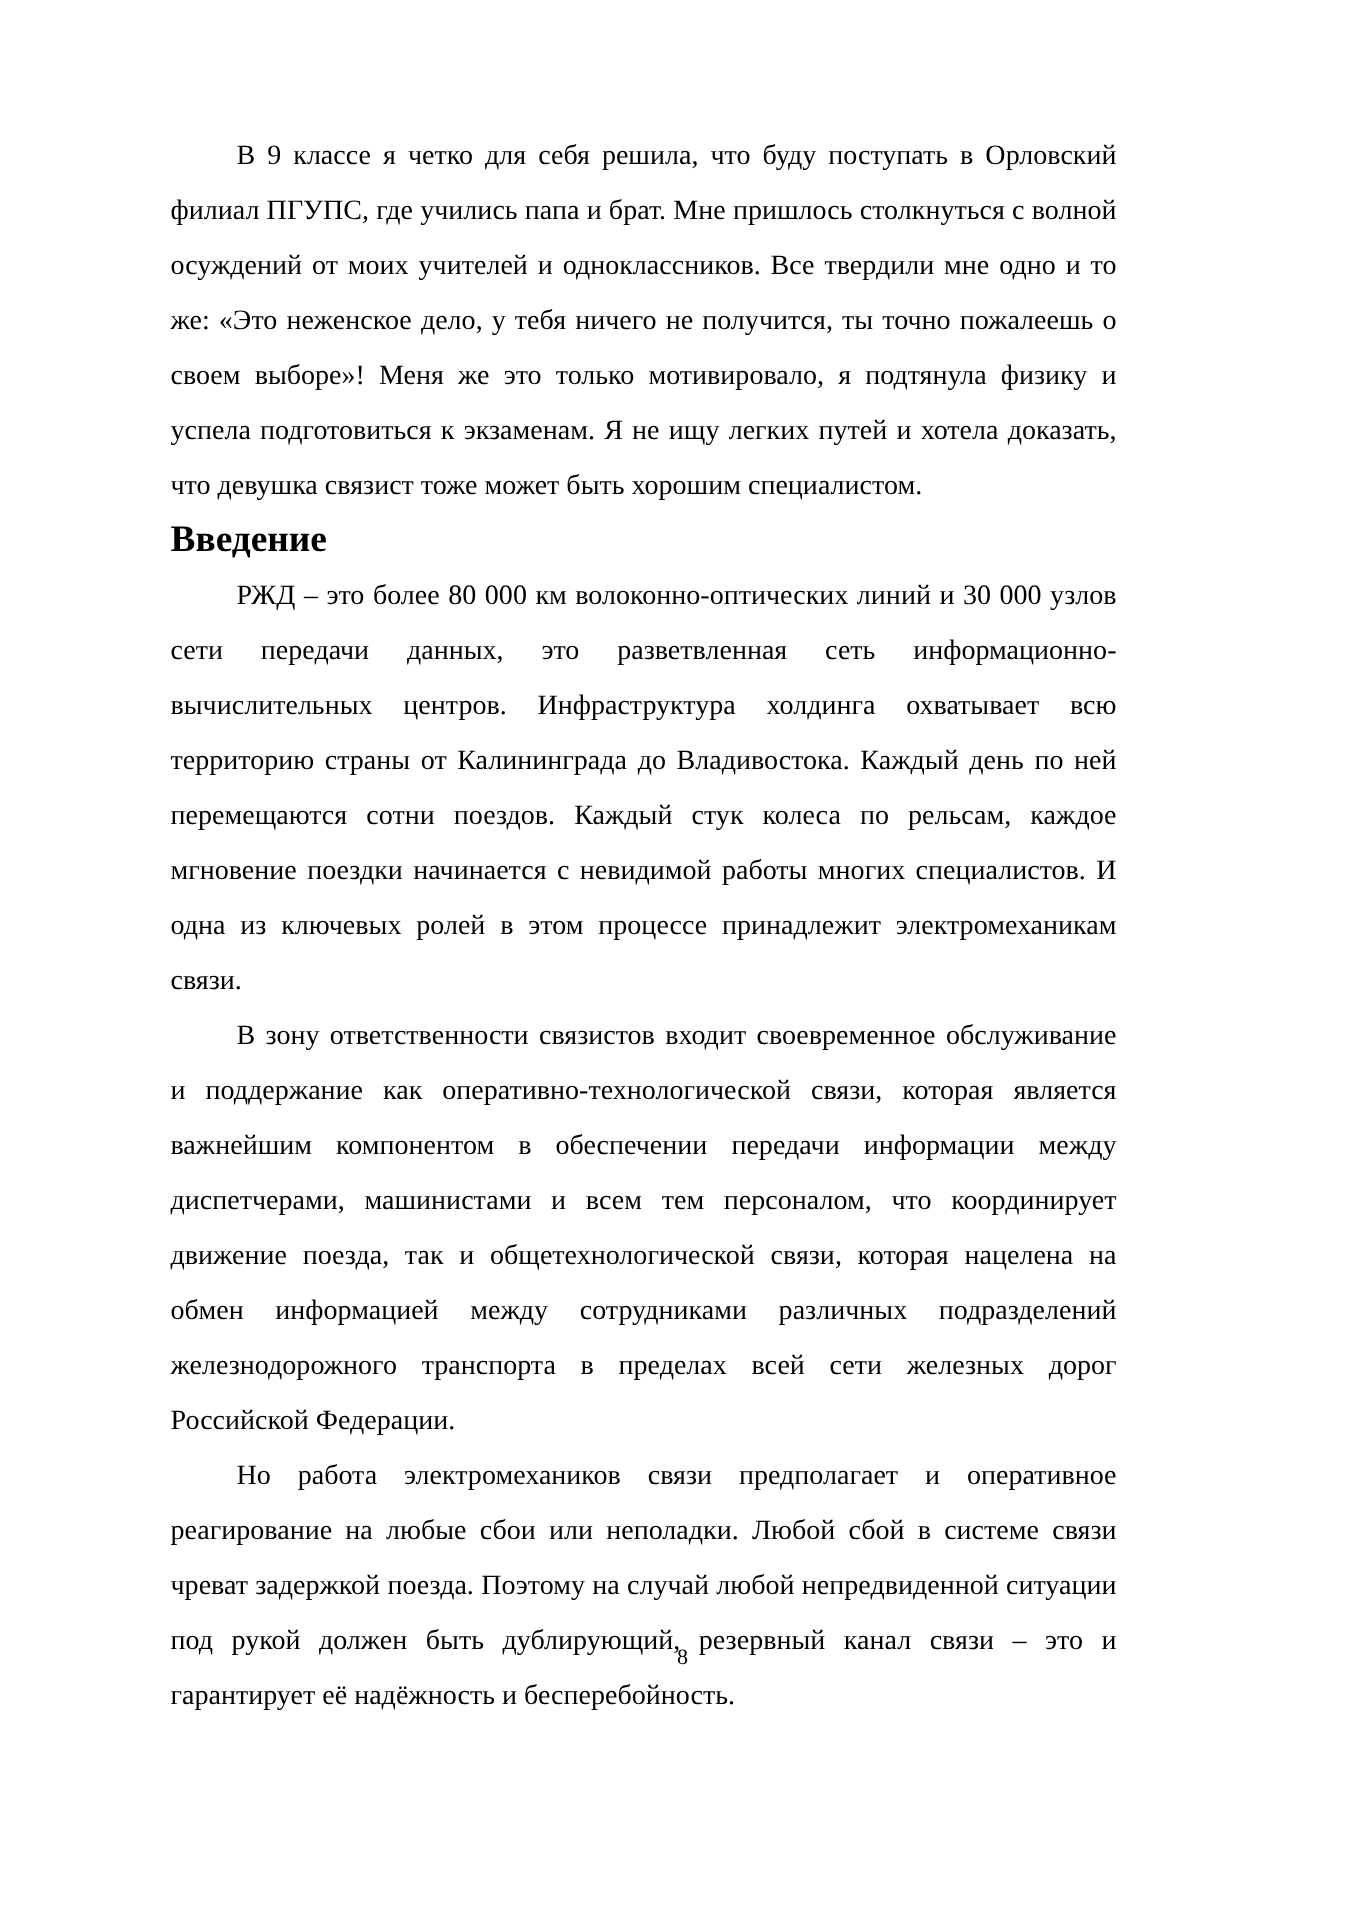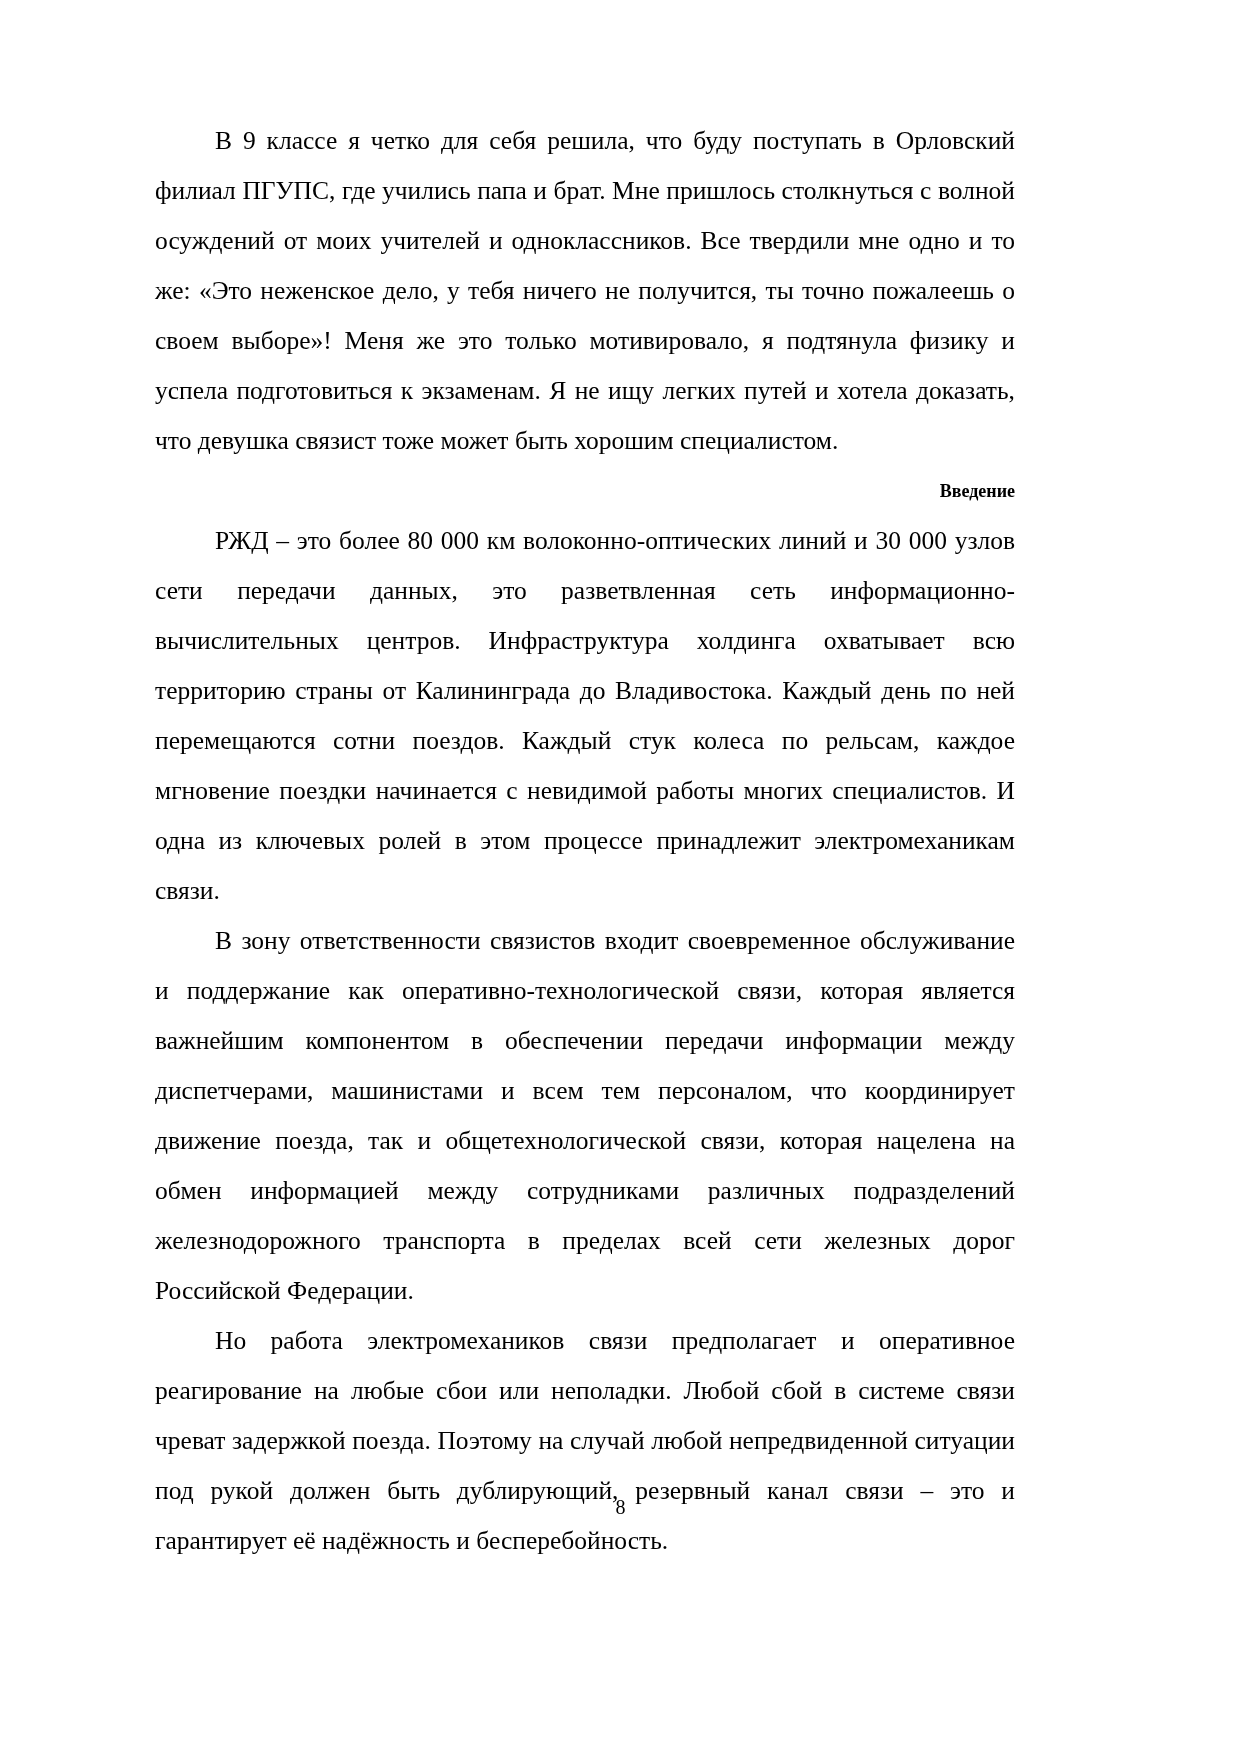--- a/index.html
+++ b/index.html
@@ -27,24 +27,24 @@
     margin: 0;
     font-size: 25.5px;
     line-height: 50px;
     text-align: justify;
     text-indent: 60px;
     text-justify: inter-word;
     hyphens: manual;
   }
   h2.section-heading {
     margin: 0;
-    font-size: 18px;
+    font-size: 34px;
     line-height: 50px;
     font-weight: bold;
-    text-align: right;
+    text-align: left;
     text-indent: 0;
   }
   .page-number {
     position: absolute;
     left: 0;
     right: 0;
     top: 1480px;
     text-align: center;
     font-size: 20px;
     font-family: "Liberation Serif", "DejaVu Serif", serif;

